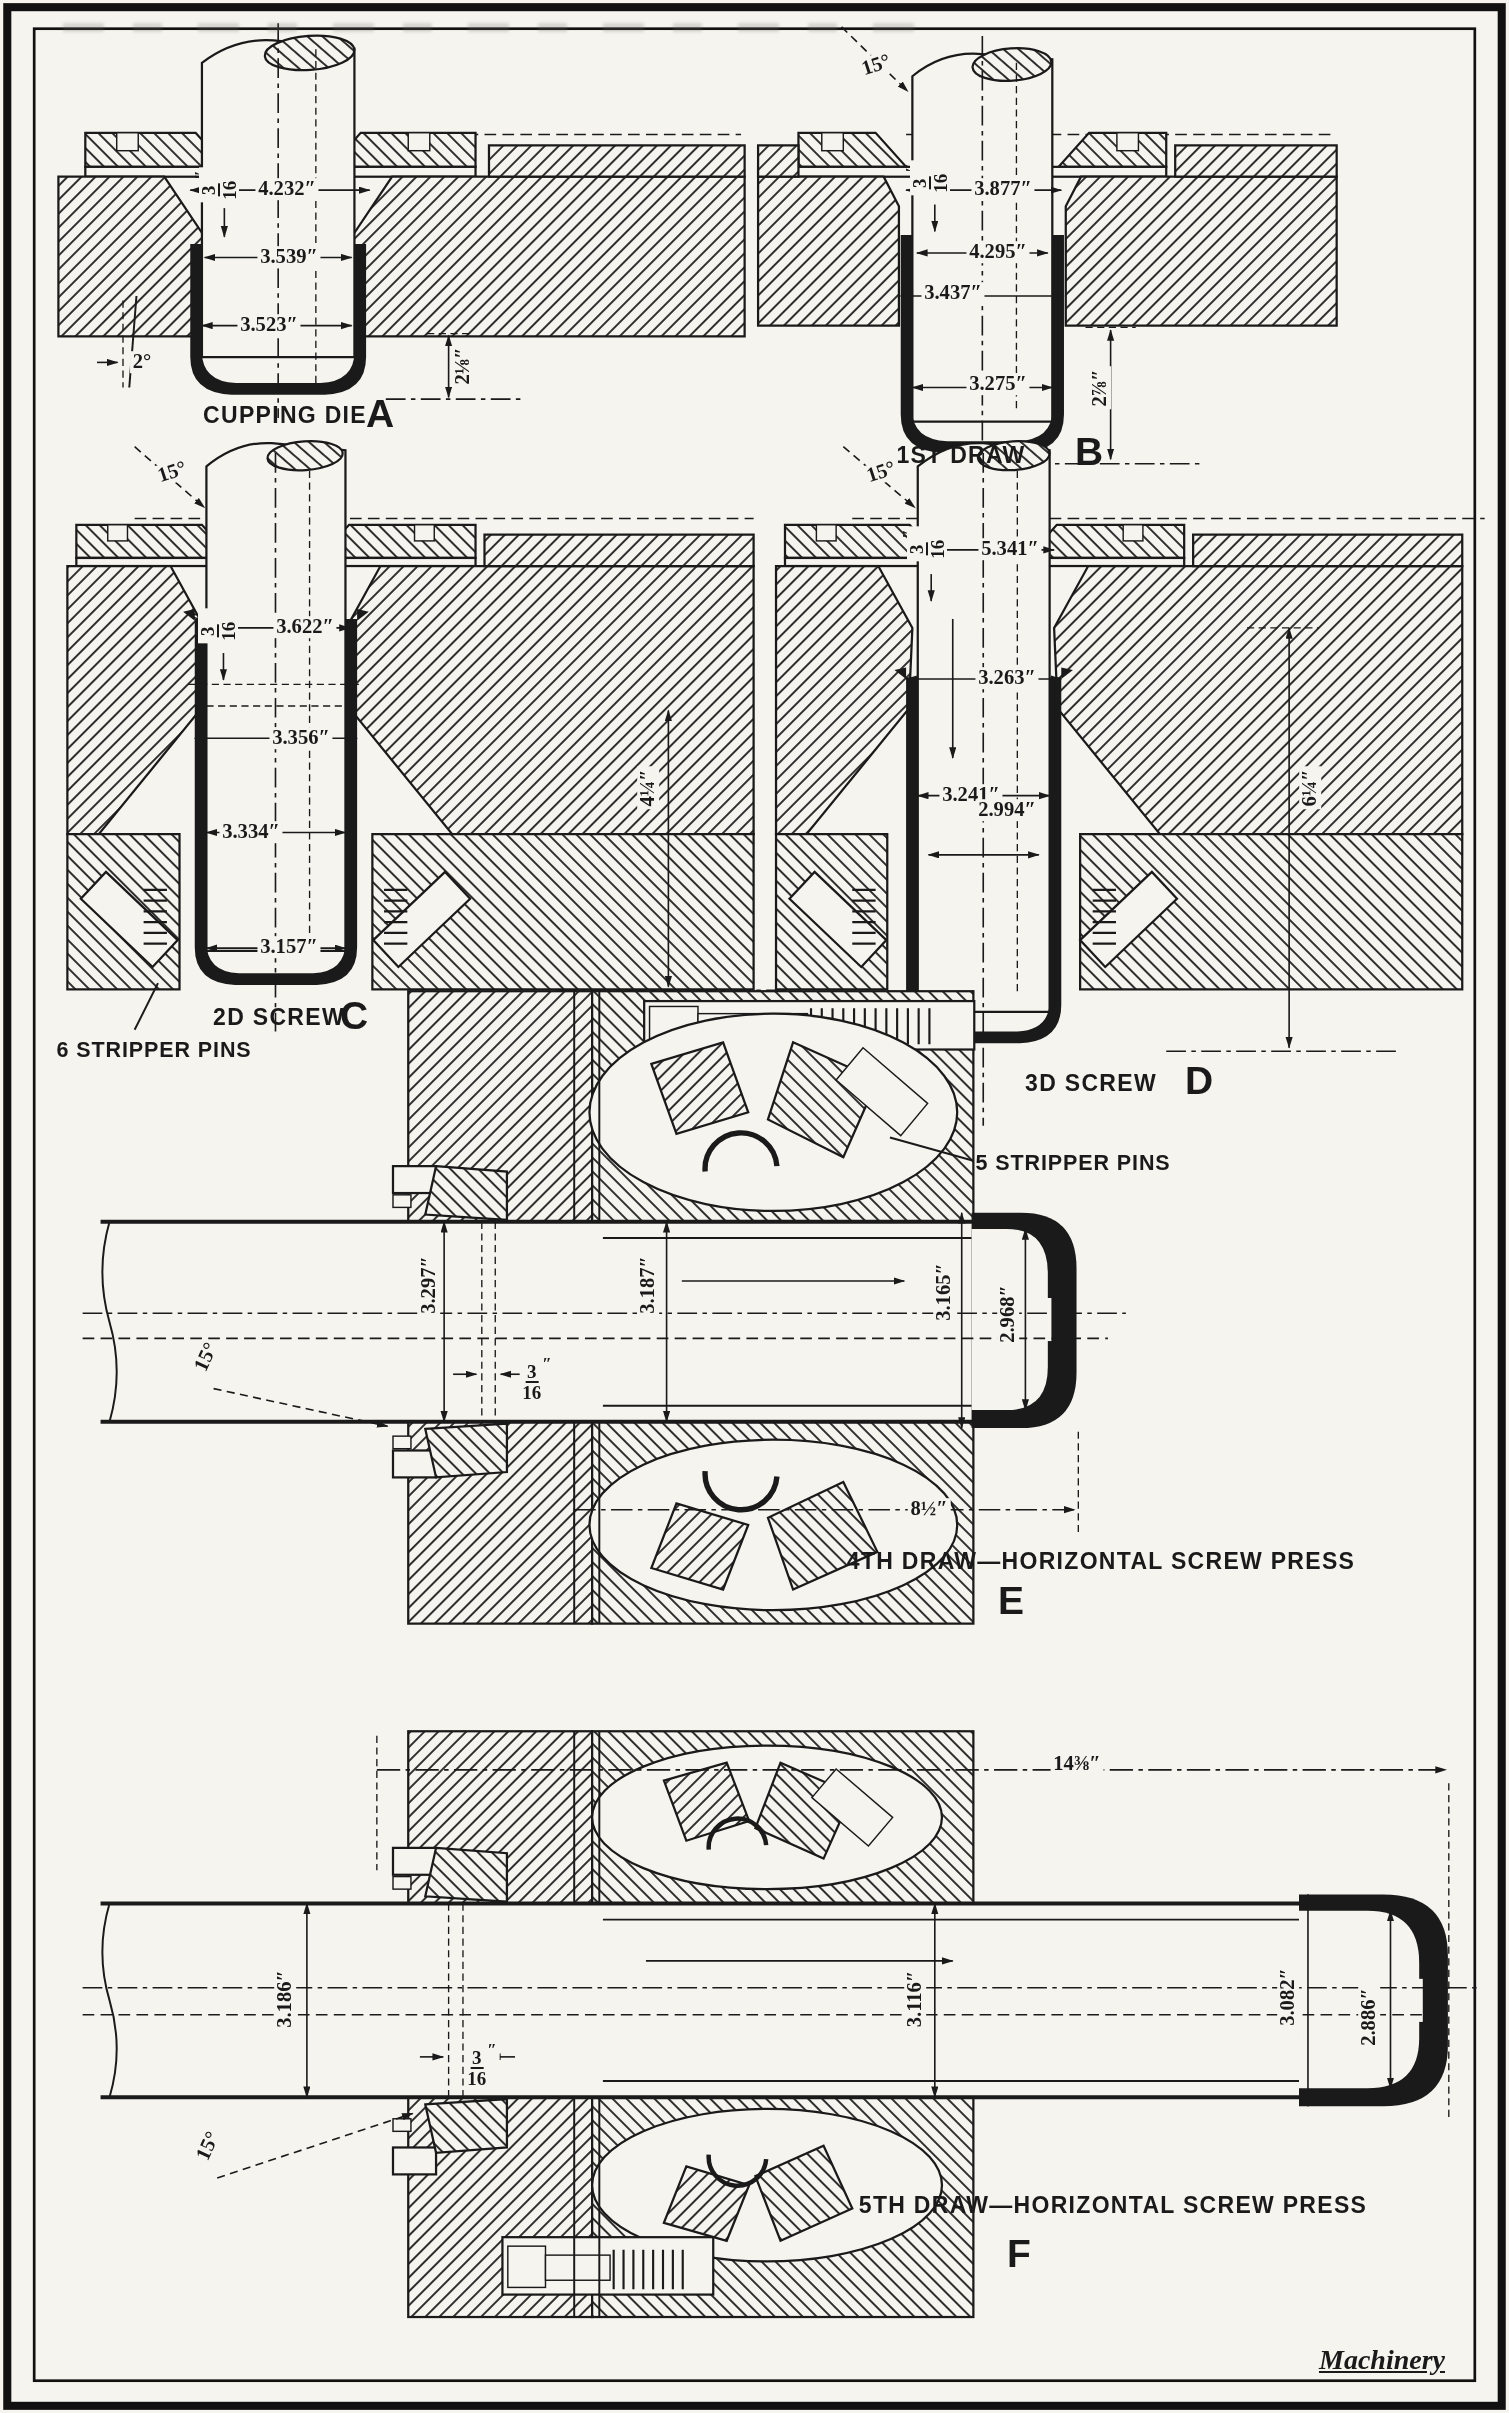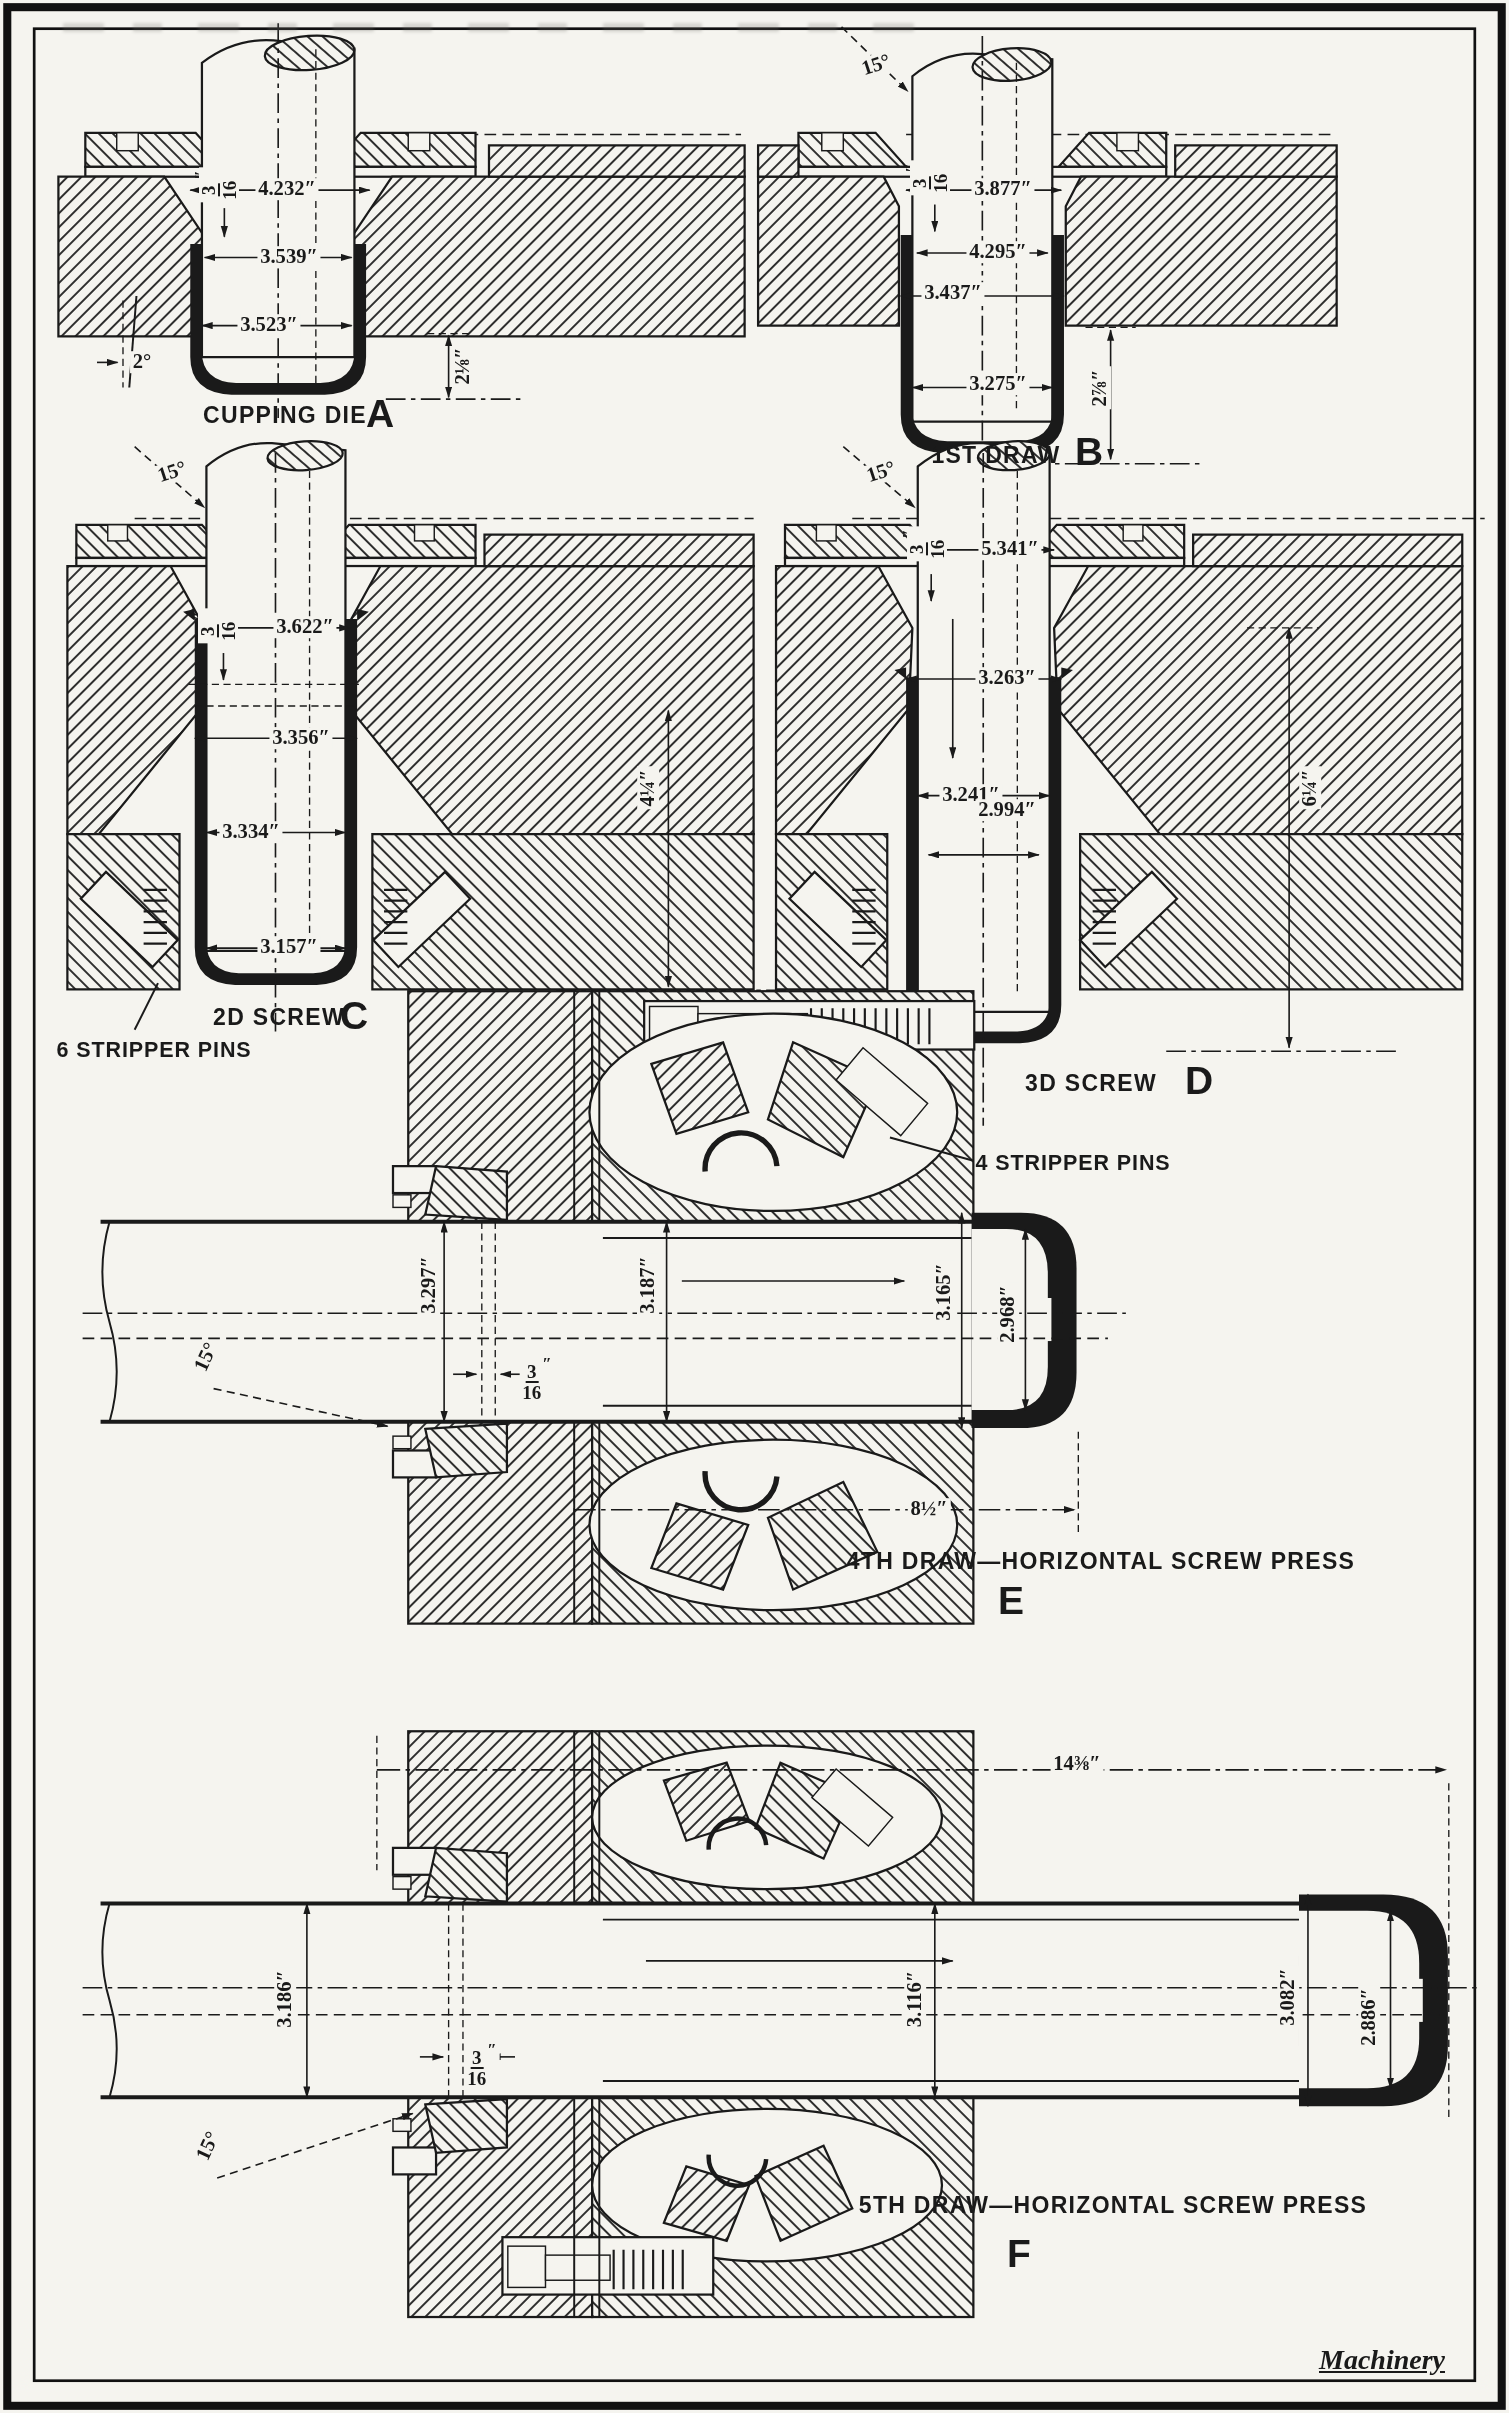--- a/index.html
+++ b/index.html
@@ -321,21 +321,21 @@
 <div class="lb tilt" style="left:876px;top:65px">15°</div>
 <div class="lb rot" style="left:930px;top:178px"><span class="fr">
         <span class="n">3</span>
         <span>16</span>
       </span><span class="fu">″</span></div>
 <div class="lb" style="left:1003px;top:189px">3.877″</div>
 <div class="lb" style="left:998px;top:252px">4.295″</div>
 <div class="lb" style="left:953px;top:293px">3.437″</div>
 <div class="lb" style="left:998px;top:384px">3.275″</div>
 <div class="lb rot" style="left:1100px;top:388px">2⅞″</div>
-<div class="lb cap" style="left:996px;top:455px">1ST DRAW</div>
+<div class="lb cap" style="left:961px;top:455px">1ST DRAW</div>
 <div class="lb ltr" style="left:1089px;top:452px">B</div>
 
 <div class="lb tilt" style="left:172px;top:472px">15°</div>
 <div class="lb rot" style="left:218px;top:626px"><span class="fr">
         <span class="n">3</span>
         <span>16</span>
       </span><span class="fu">″</span></div>
 <div class="lb" style="left:305px;top:627px">3.622″</div>
 <div class="lb" style="left:301px;top:738px">3.356″</div>
 <div class="lb" style="left:251px;top:832px">3.334″</div>
@@ -351,21 +351,21 @@
         <span>16</span>
       </span><span class="fu">″</span></div>
 <div class="lb" style="left:1010px;top:549px">5.341″</div>
 <div class="lb" style="left:1007px;top:678px">3.263″</div>
 <div class="lb" style="left:971px;top:795px">3.241″</div>
 <div class="lb" style="left:1007px;top:810px">2.994″</div>
 <div class="lb rot" style="left:1310px;top:788px">6¼″</div>
 <div class="lb cap" style="left:1091px;top:1083px">3D SCREW</div>
 <div class="lb ltr" style="left:1199px;top:1081px">D</div>
 
-<div class="lb note" style="left:1073px;top:1156px">4 STRIPPER PINS</div>
+<div class="lb note" style="left:1073px;top:1156px">5 STRIPPER PINS</div>
 <div class="lb rot" style="left:429px;top:1285px">3.297″</div>
 <div class="lb" style="left:537px;top:1382px"><span class="fr">
         <span class="n">3</span>
         <span>16</span>
       </span><span class="fu">″</span></div>
 <div class="lb rot" style="left:648px;top:1285px">3.187″</div>
 <div class="lb rot" style="left:944px;top:1292px">3.165″</div>
 <div class="lb rot" style="left:1008px;top:1314px">2.968″</div>
 <div class="lb tilt2" style="left:206px;top:1357px">15°</div>
 <div class="lb" style="left:929px;top:1509px">8½″</div>

